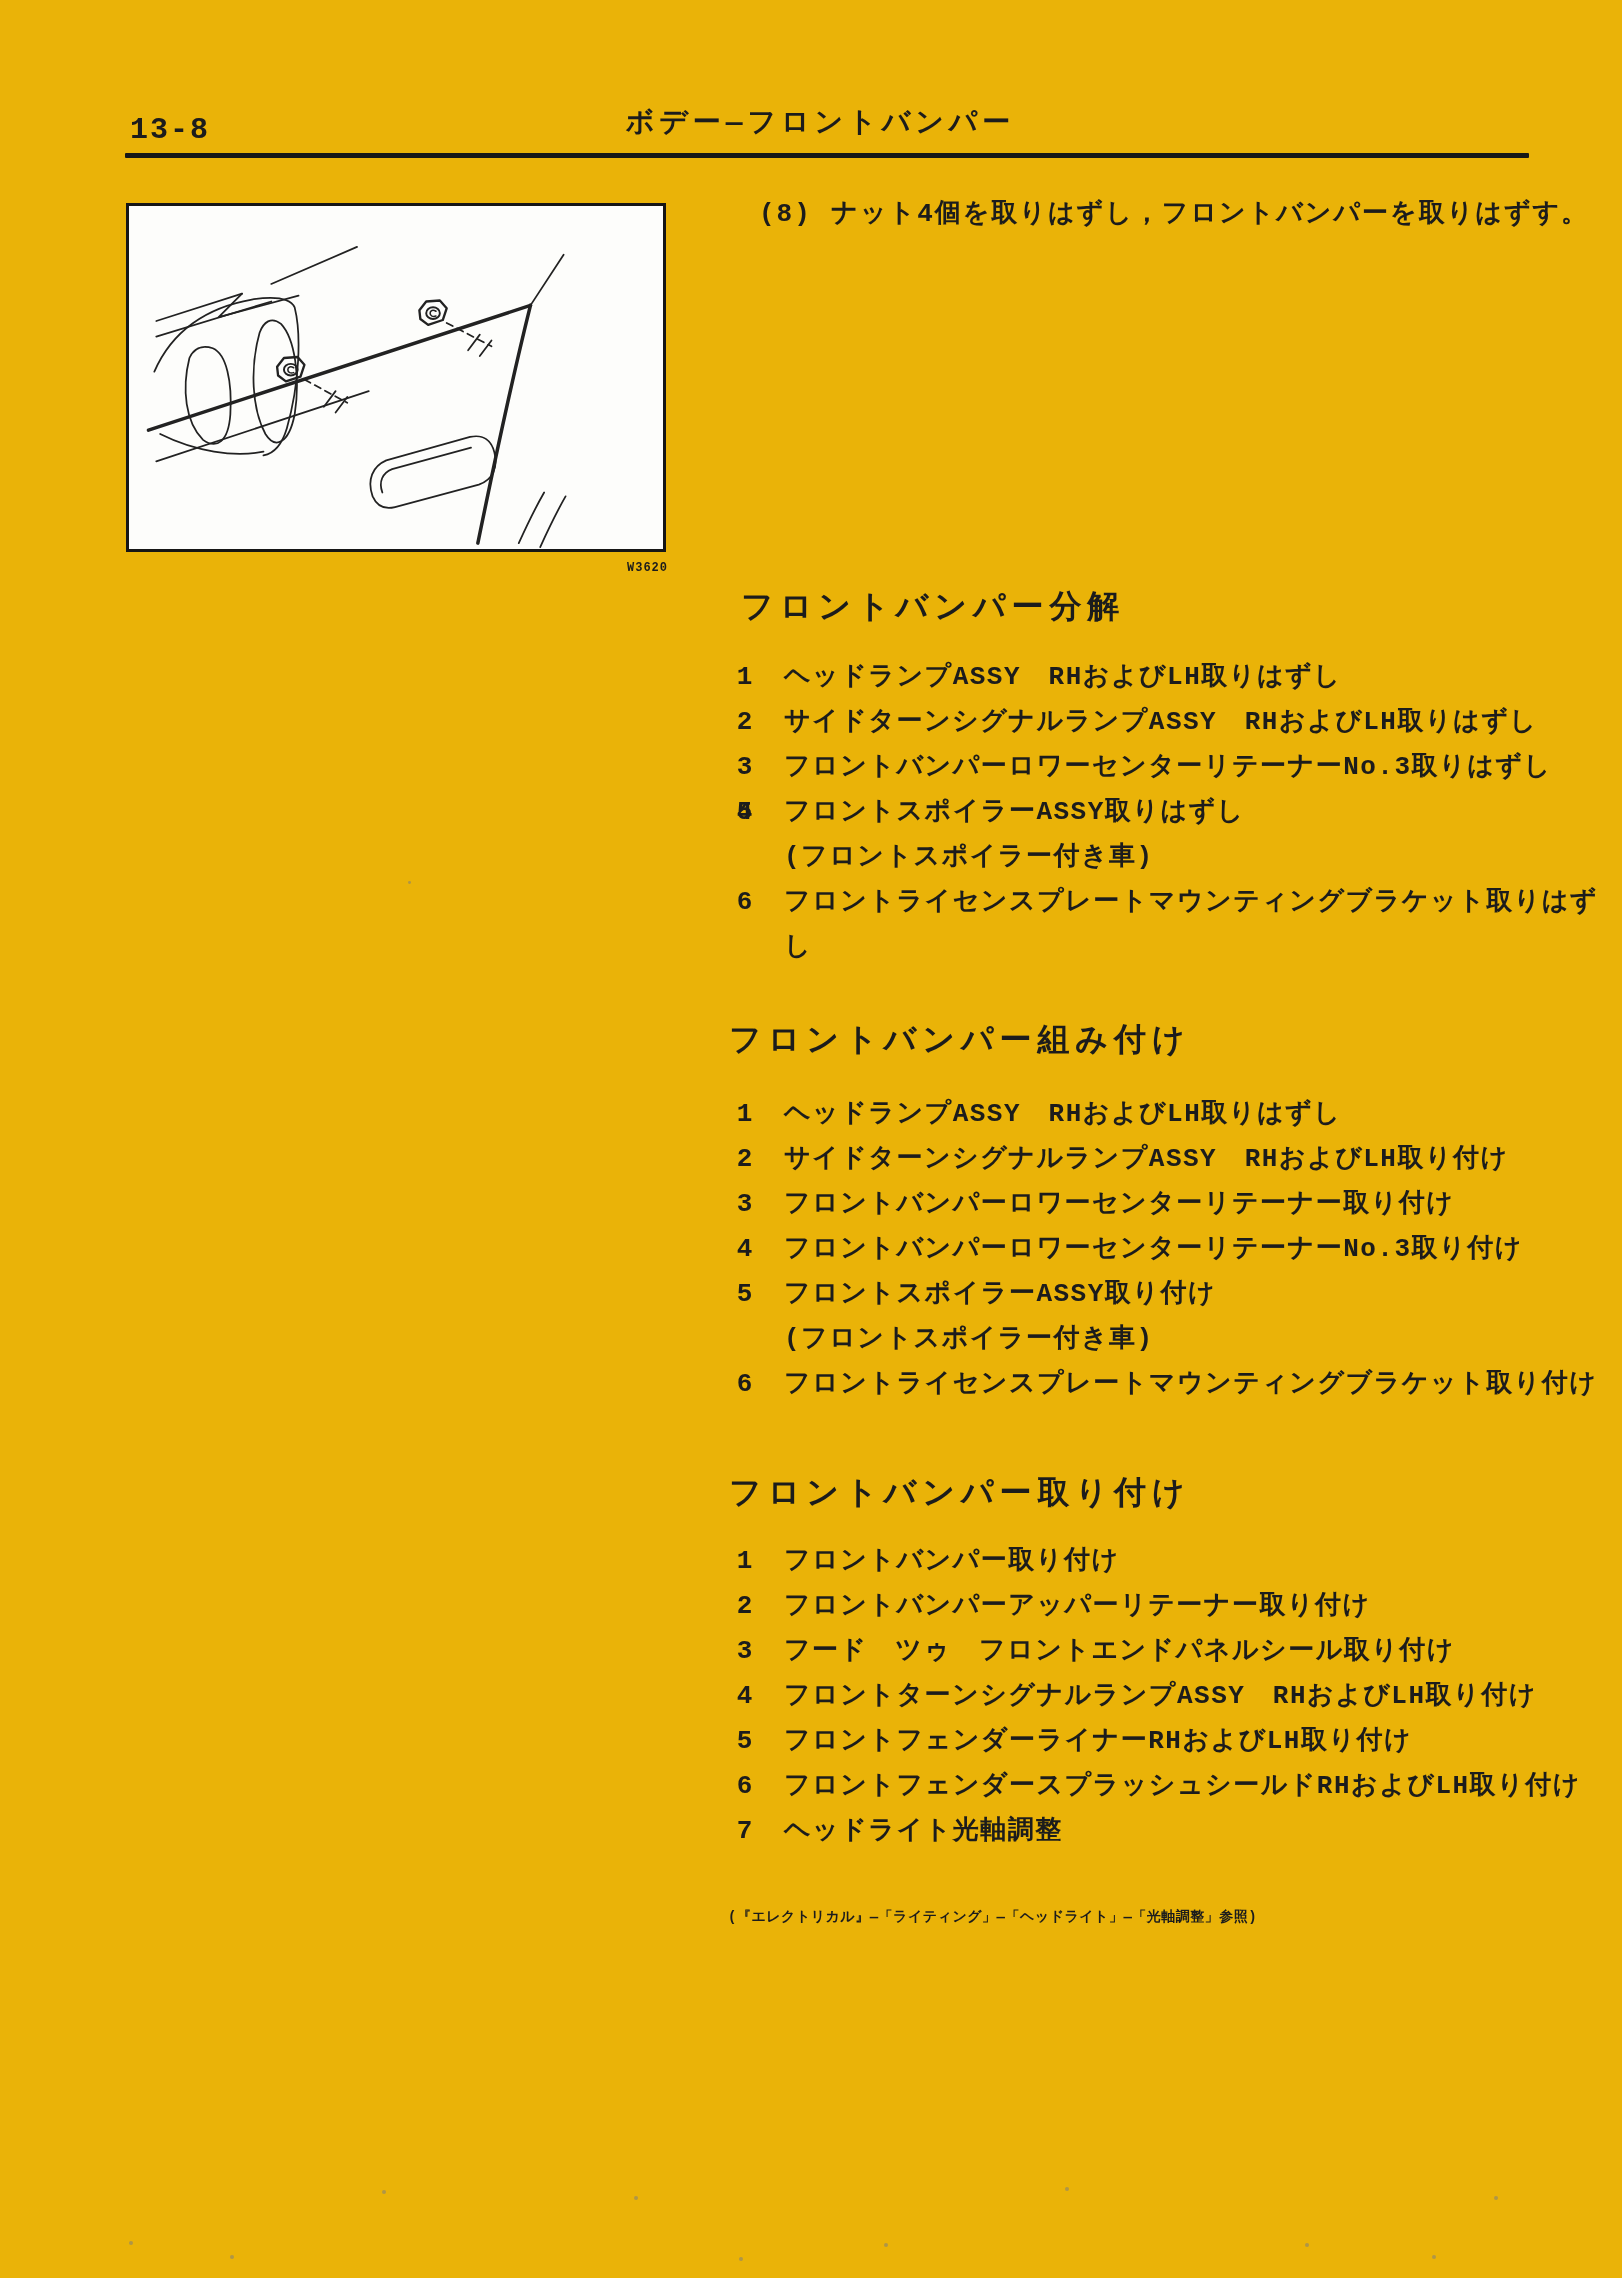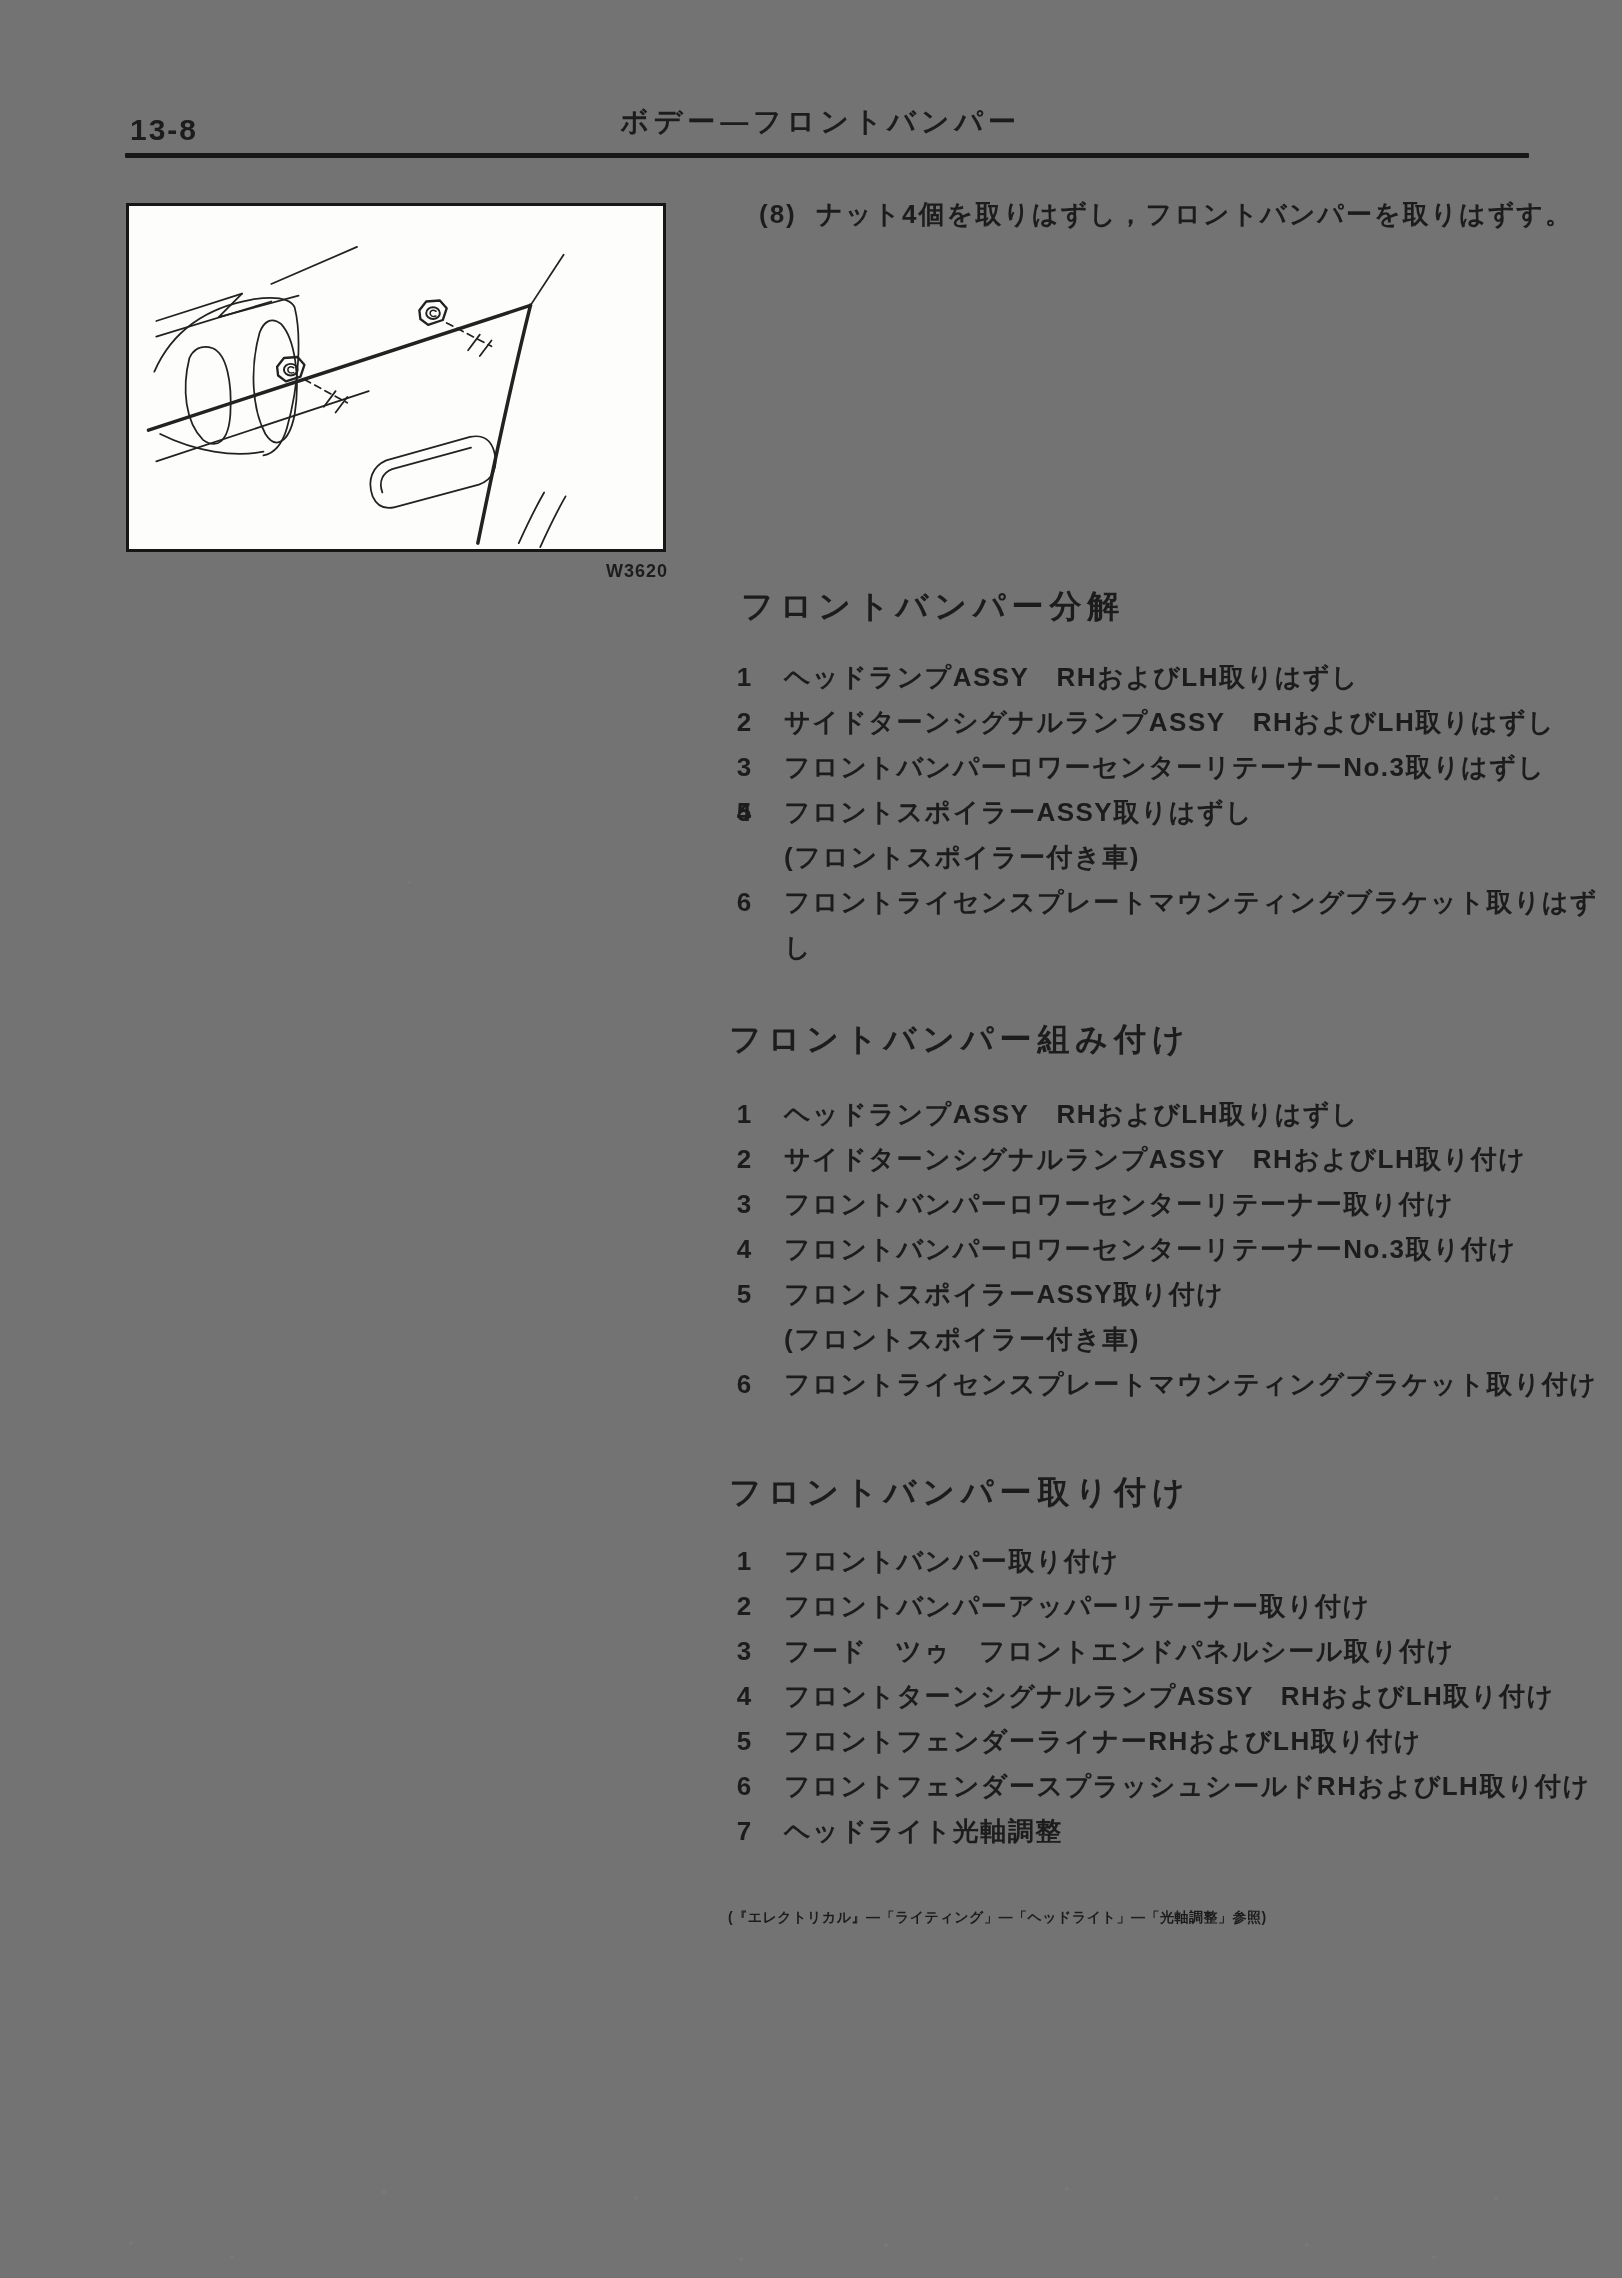--- a/index.html
+++ b/index.html
@@ -1,21 +1,21 @@
 <!DOCTYPE html>
 <html><head>
 <meta charset="utf-8">
 <style>
   html,body{margin:0;padding:0;background:#e8e8e4;}
   .page{
     position:relative;
     width:1623px;height:2278px;
     margin:0 auto;
-    background:#737373;
-    font-family:Liberation Sans, sans-serif;
+    background:#eab308;
+    font-family:Liberation Mono, monospace;
     color:#1c1c1c;
     overflow:hidden;
   }
   
   .page-number{
     position:absolute;left:130px;top:113px;
     font-size:30px;font-weight:700;letter-spacing:2px;
   }
   .header-title{
     position:absolute;left:0;top:103px;width:1617px;
@@ -26,21 +26,21 @@
     background:#171717;border-radius:1px;
   }
   
   .figure-box{
     position:absolute;left:126px;top:203px;width:534px;height:343px;
     border:3.9px solid #161616;background:#fdfdfb;box-sizing:content-box;
   }
   .figure-box svg{display:block;width:534px;height:343px;}
   .figure-label{
     position:absolute;left:126px;top:561px;width:542px;
-    text-align:right;font-size:18px;font-weight:700;letter-spacing:1px;
+    text-align:right;font-size:12px;font-weight:700;letter-spacing:1px;
   }
   
   .step-line{
     position:absolute;left:759px;top:195px;width:845px;
     font-size:26px;font-weight:600;letter-spacing:2px;line-height:39px;
   }
   .step-line .step-label{margin-right:19.5px;font-weight:700;}
   
   .section-heading{
     position:absolute;left:729px;

